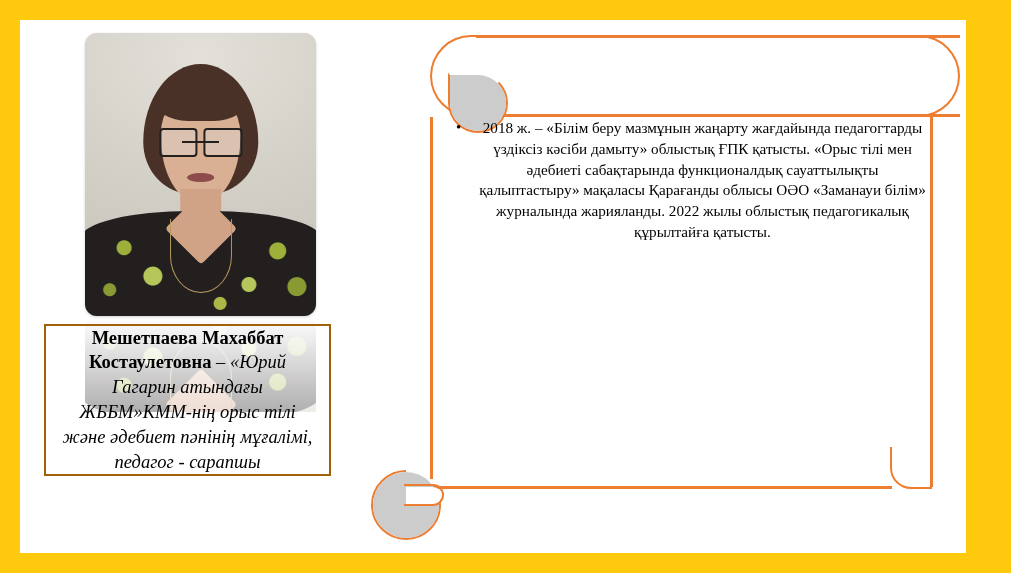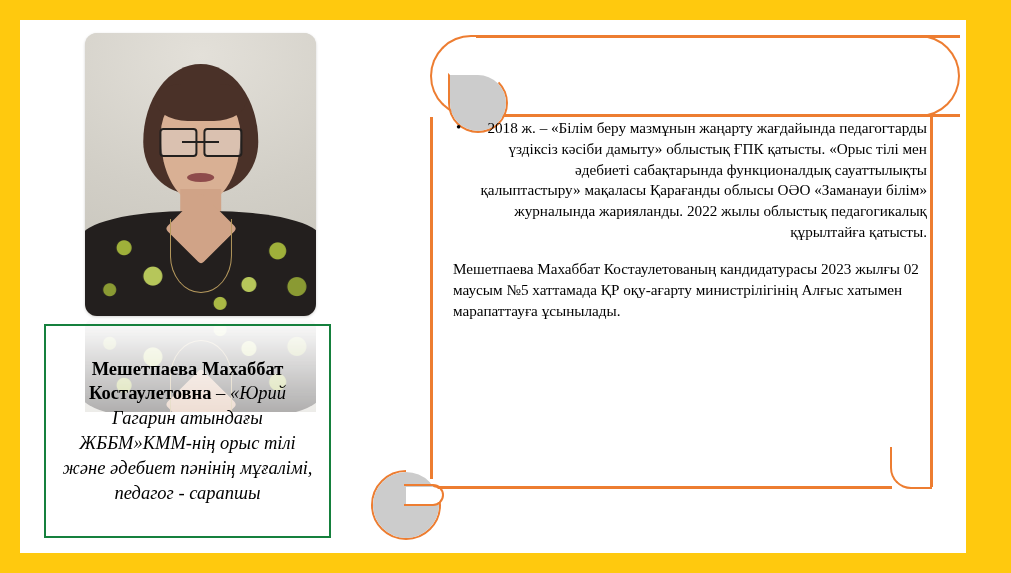--- a/index.html
+++ b/index.html
@@ -161,22 +161,22 @@
     left: 0; top: -188px;
     width: 231px; height: 283px;
   }
 
   
   .caption-box {
     position: absolute;
     left: 44px;
     top: 324px;
     width: 287px;
-    height: 214px;
-    border: 2px solid #15803d;
+    height: 152px;
+    border: 2px solid #a16207;
     box-sizing: border-box;
     display: flex;
     align-items: center;
     justify-content: center;
     padding: 6px 10px;
   }
   .caption-text {
     text-align: center;
     font-size: 18.5px;
     line-height: 1.34;
@@ -331,21 +331,21 @@
   }
   ul.bullets {
     list-style: none;
     margin: 0;
     padding: 0;
   }
   ul.bullets li {
     position: relative;
     padding-left: 31px;
     margin: 0 0 0.5px 0;
-    text-align: right;
+    text-align: center;
   }
   ul.bullets li::before {
     content: "\2022";
     position: absolute;
     left: 9px;
     top: -1px;
     font-size: 15px;
     line-height: 1.37;
   }
   .closing {
@@ -419,16 +419,15 @@
 
   <div class="deco c-hook"></div>
   <div class="deco c-disc"></div>
   <div class="deco c-notch"></div>
   <div class="deco c-hook-in"></div>
 
   <div class="content">
     <ul class="bullets">
       <li>2018 ж. – «Білім беру мазмұнын жаңарту жағдайында педагогтарды үздіксіз кәсіби дамыту» облыстық ҒПК қатысты. «Орыс тілі мен әдебиеті сабақтарында функционалдық сауаттылықты қалыптастыру» мақаласы Қарағанды облысы ОӘО «Заманауи білім» журналында жарияланды. 2022 жылы облыстық педагогикалық құрылтайға қатысты.</li>
     </ul>
-    <div class="closing"> Мешетпаева Махаббат Костаулетованың кандидатурасы 2023 жылғы 02 маусым №5 хаттамада  ҚР оқу-ағарту министрілігінің Алғыс хатымен  марапаттауға ұсынылады.</div>
   </div>
 
 </div>
 
 </body></html>

